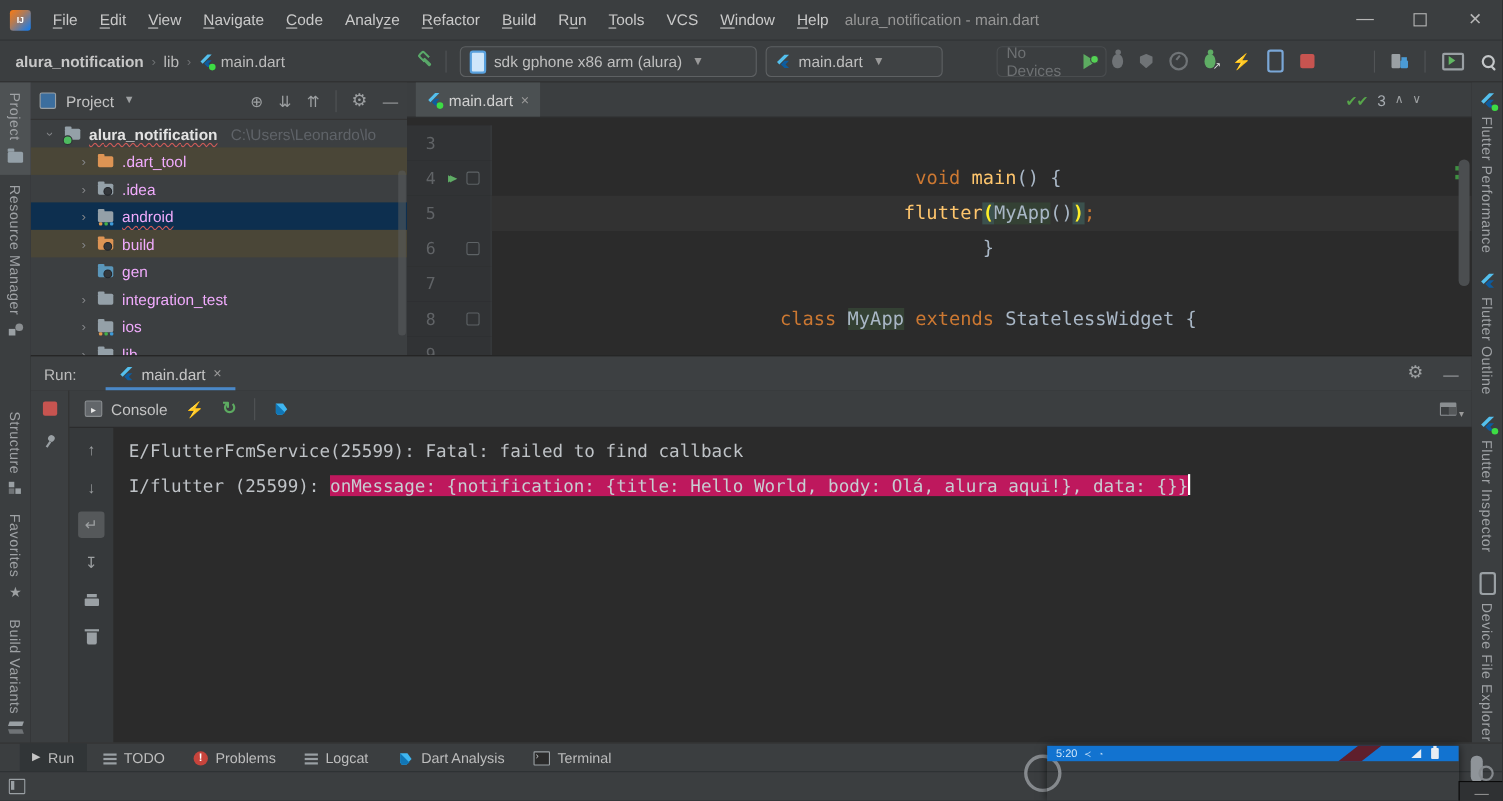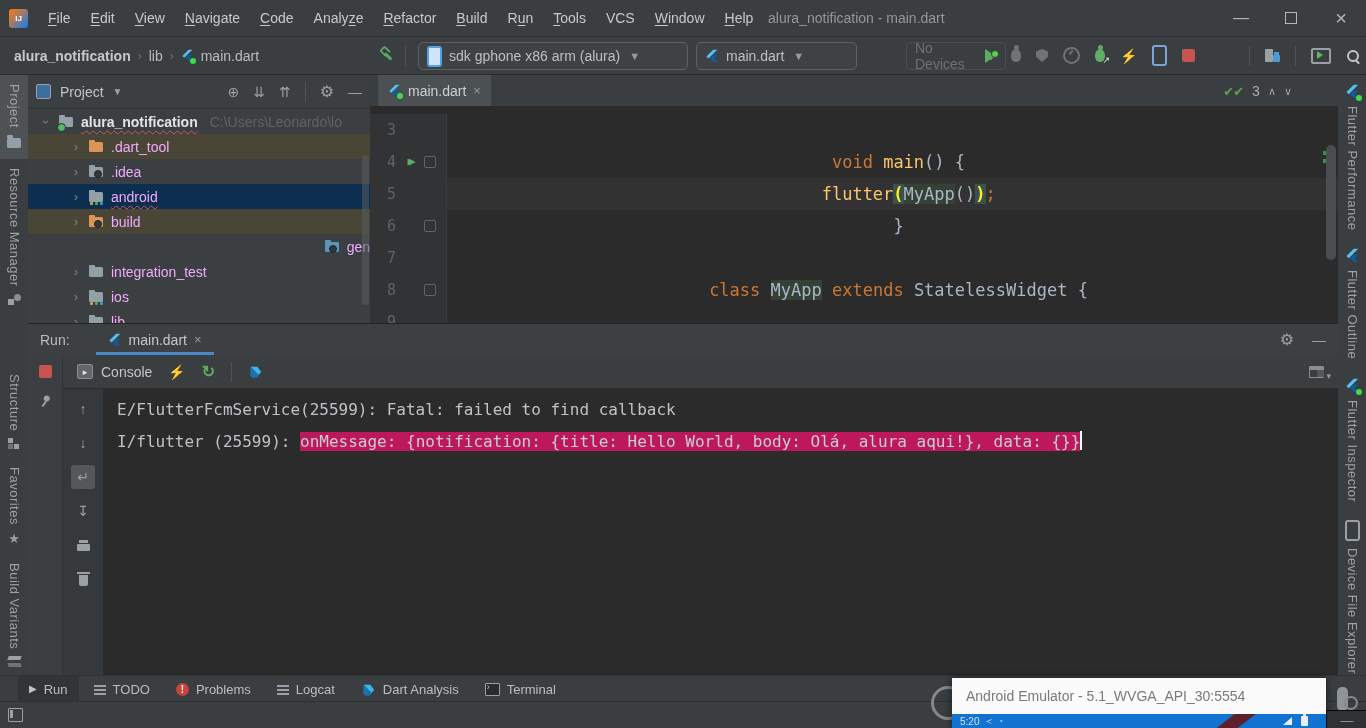--- a/index.html
+++ b/index.html
@@ -422,21 +422,21 @@
           <span class="tree-name wavy">android</span>
         </div>
         <div class="tree-row olive" style="padding-left: 42px;">
           <span class="tree-chev">›</span>
           <span class="folder-wrap">
             <span class="folder-base orange"></span>
             <span class="swirl"></span>
           </span>
           <span class="tree-name">build</span>
         </div>
-        <div class="tree-row" style="padding-left: 42px; justify-content: flex-end;">
+        <div class="tree-row" style="padding-left: 42px;">
           <span class="tree-chev"></span>
           <span class="folder-wrap">
             <span class="folder-base blue"></span>
             <span class="swirl"></span>
           </span>
           <span class="tree-name">gen</span>
         </div>
         <div class="tree-row" style="padding-left: 42px;">
           <span class="tree-chev">›</span>
           <span class="folder-wrap">
@@ -670,21 +670,20 @@
     </div>
 
   <div id="statusbar">
     <span class="icon">
         <span class="toggle-ic"></span>
       </span>
   </div>
   <div id="spinner"></div>
 
   <div id="emulator">
-    <div id="em-title">Android Emulator - 5.1_WVGA_API_30:5554</div>
     <div id="em-status">
       <span id="em-time">5:20</span>
       <span class="em-mini">≺</span>
       <span class="em-mini">◔</span>
       <span id="em-ribbon"></span>
       <span id="em-signal"></span>
       <span id="em-batt"></span>
     </div>
   </div>
   <div id="em-scroll"></div>

